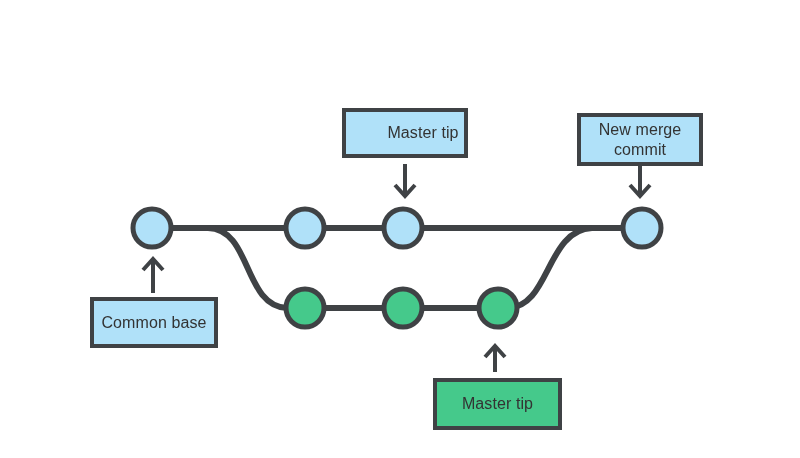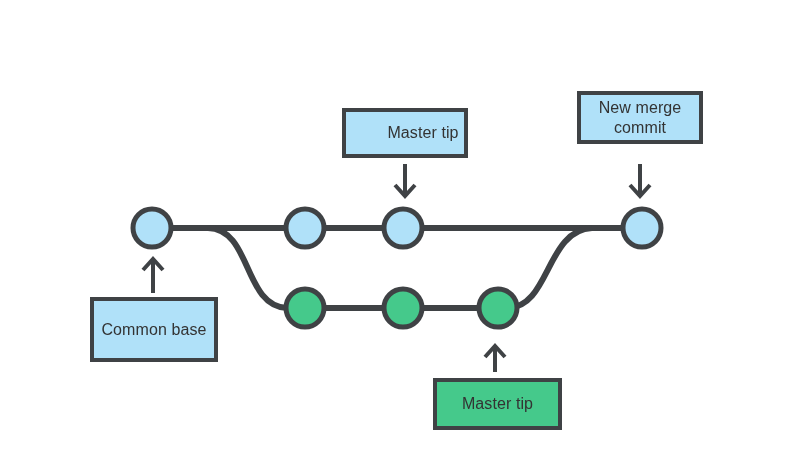--- a/index.html
+++ b/index.html
@@ -45,22 +45,22 @@
     text-align: center;
     font-size: 16px;
     line-height: 1.25;
     color: var(--text-color, #333333);
     letter-spacing: 0.1px;
   }
   .label-blue { background: var(--blue-fill, #b0e1f9); }
   .label-green { background: var(--green-fill, #45c98b); }
 
   .box-master-tip   { left: 342px; top: 108px; width: 126px; height: 50px; padding-left: 36px; }
-  .box-new-merge    { left: 577px; top: 91px; width: 126px; height: 53px; padding: 0 8px; }
-  .box-common-base  { left:  90px; top: 297px; width: 128px; height: 65px; }
+  .box-new-merge    { left: 577px; top: 113px; width: 126px; height: 53px; padding: 0 8px; }
+  .box-common-base  { left:  90px; top: 297px; width: 128px; height: 51px; }
   .box-feature-tip  { left: 433px; top: 378px; width: 129px; height: 52px; }
 </style>
 </head>
 <body>
 
 <div class="stage">
 
   <svg class="diagram-svg" width="800" height="458" viewBox="0 0 800 458">
 
     <path class="branch-line" d="M 152 228 L 642 228"></path>

